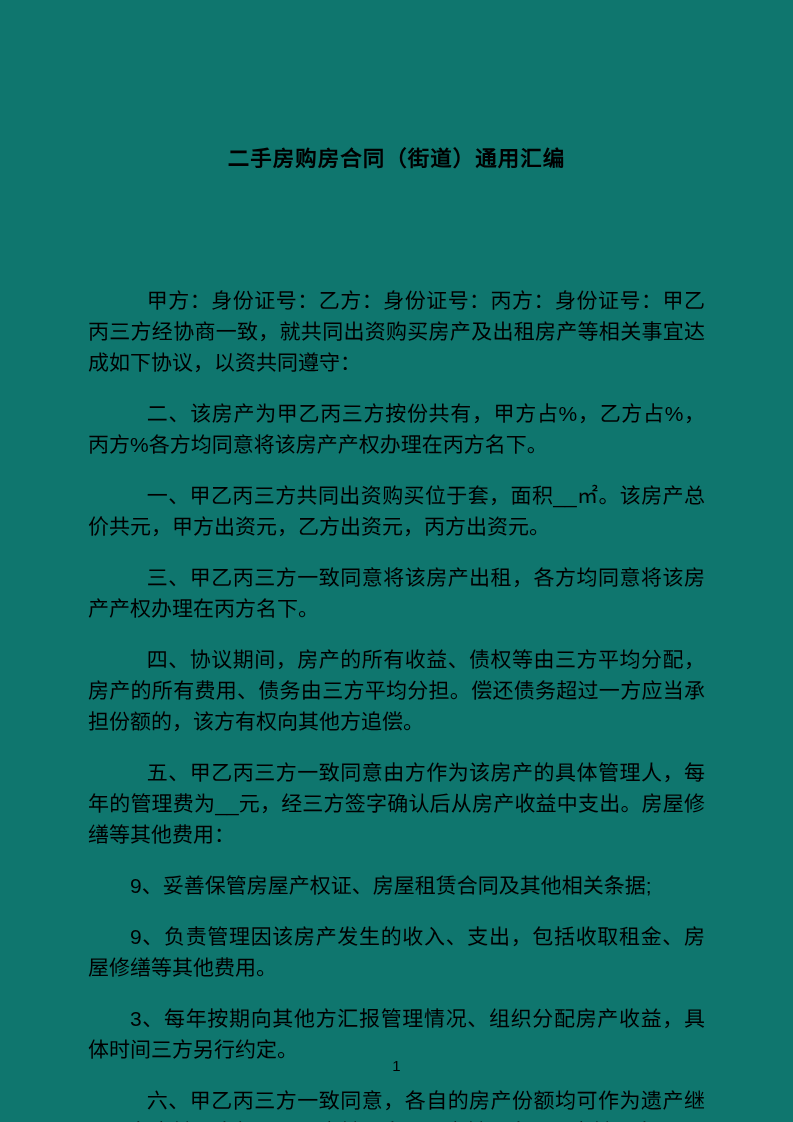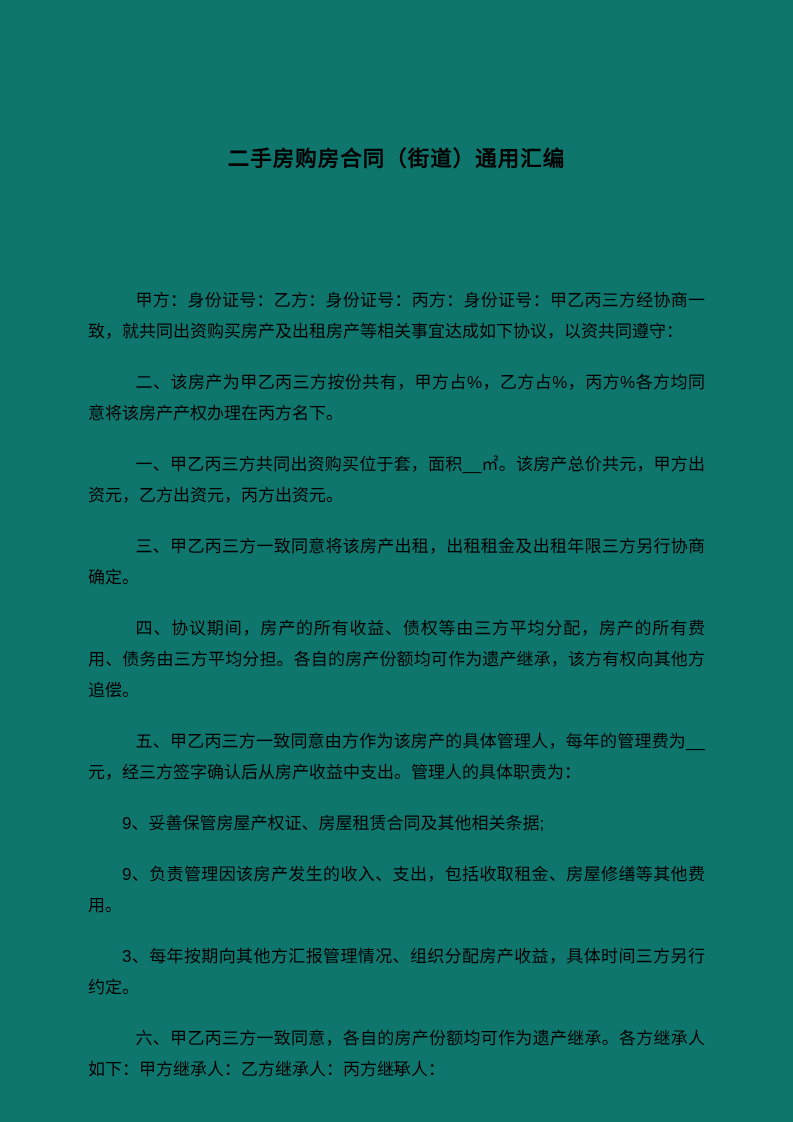--- a/index.html
+++ b/index.html
@@ -21,21 +21,21 @@
   .doc-title {
     margin: 143px 0 109px 0;
     font-size: 21.5px;
     font-weight: bold;
     line-height: 33px;
     text-align: center;
     letter-spacing: 1px;
   }
   .para, .item {
     margin: 0 0 20px 0;
-    font-size: 17px;
+    font-size: 21px;
     line-height: 31px;
     text-align: justify;
     text-justify: inter-ideograph;
   }
   .para {
     text-indent: 2.8em;
   }
   .item {
     text-indent: 2em;
   }
@@ -55,25 +55,25 @@
 <div class="page">
 
   <h1 class="doc-title">二手房购房合同（街道）通用汇编</h1>
 
   <p class="para">甲方：身份证号：乙方：身份证号：丙方：身份证号：甲乙丙三方经协商一致，就共同出资购买房产及出租房产等相关事宜达成如下协议，以资共同遵守：</p>
 
   <p class="para">二、该房产为甲乙丙三方按份共有，甲方占%，乙方占%，丙方%各方均同意将该房产产权办理在丙方名下。</p>
 
   <p class="para">一、甲乙丙三方共同出资购买位于套，面积__㎡。该房产总价共元，甲方出资元，乙方出资元，丙方出资元。</p>
 
-  <p class="para">三、甲乙丙三方一致同意将该房产出租，出租租金及出租年限三方另行协商确定。</p>
+  <p class="para">三、甲乙丙三方一致同意将该房产出租，各方均同意将该房产产权办理在丙方名下。</p>
 
-  <p class="para">四、协议期间，房产的所有收益、债权等由三方平均分配，房产的所有费用、债务由三方平均分担。各自的房产份额均可作为遗产继承，该方有权向其他方追偿。</p>
+  <p class="para">四、协议期间，房产的所有收益、债权等由三方平均分配，房产的所有费用、债务由三方平均分担。偿还债务超过一方应当承担份额的，该方有权向其他方追偿。</p>
 
-  <p class="para">五、甲乙丙三方一致同意由方作为该房产的具体管理人，每年的管理费为__元，经三方签字确认后从房产收益中支出。管理人的具体职责为：</p>
+  <p class="para">五、甲乙丙三方一致同意由方作为该房产的具体管理人，每年的管理费为__元，经三方签字确认后从房产收益中支出。房屋修缮等其他费用：</p>
 
   <p class="item">9、妥善保管房屋产权证、房屋租赁合同及其他相关条据;</p>
 
   <p class="item">9、负责管理因该房产发生的收入、支出，包括收取租金、房屋修缮等其他费用。</p>
 
   <p class="item">3、每年按期向其他方汇报管理情况、组织分配房产收益，具体时间三方另行约定。</p>
 
 
   <p class="para">六、甲乙丙三方一致同意，各自的房产份额均可作为遗产继承。各方继承人如下：甲方继承人：乙方继承人：丙方继承人：</p>
 

